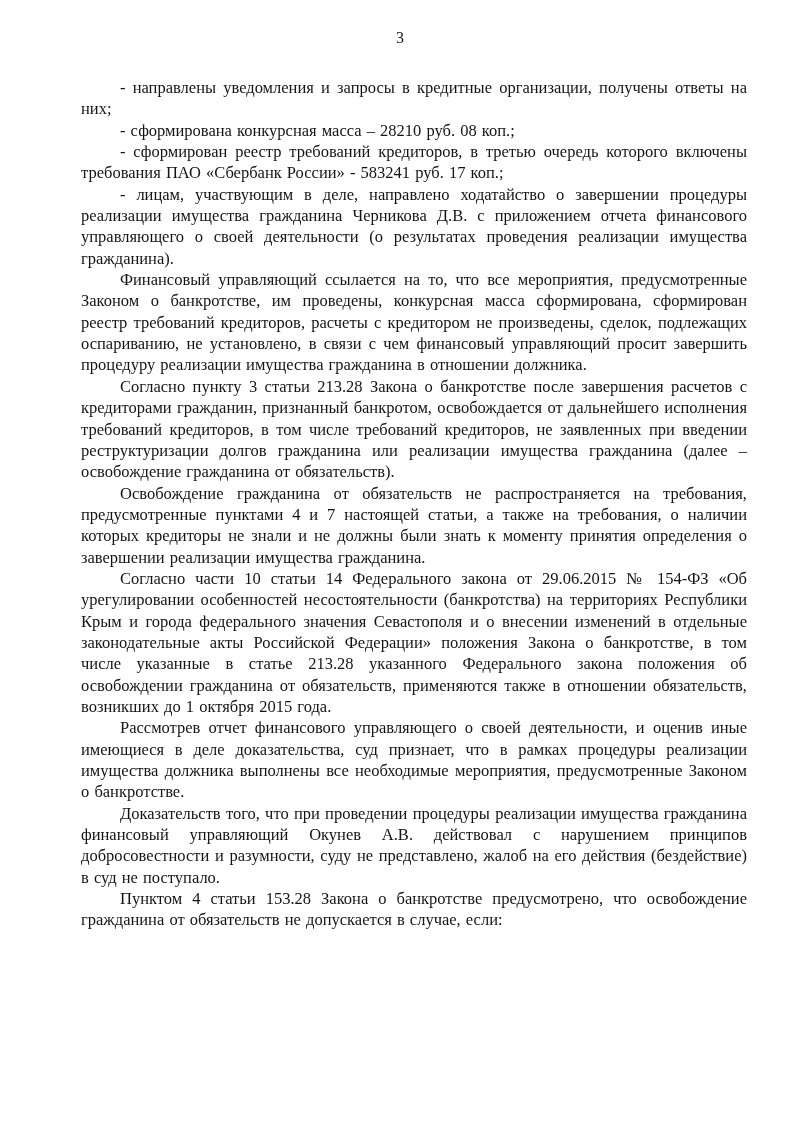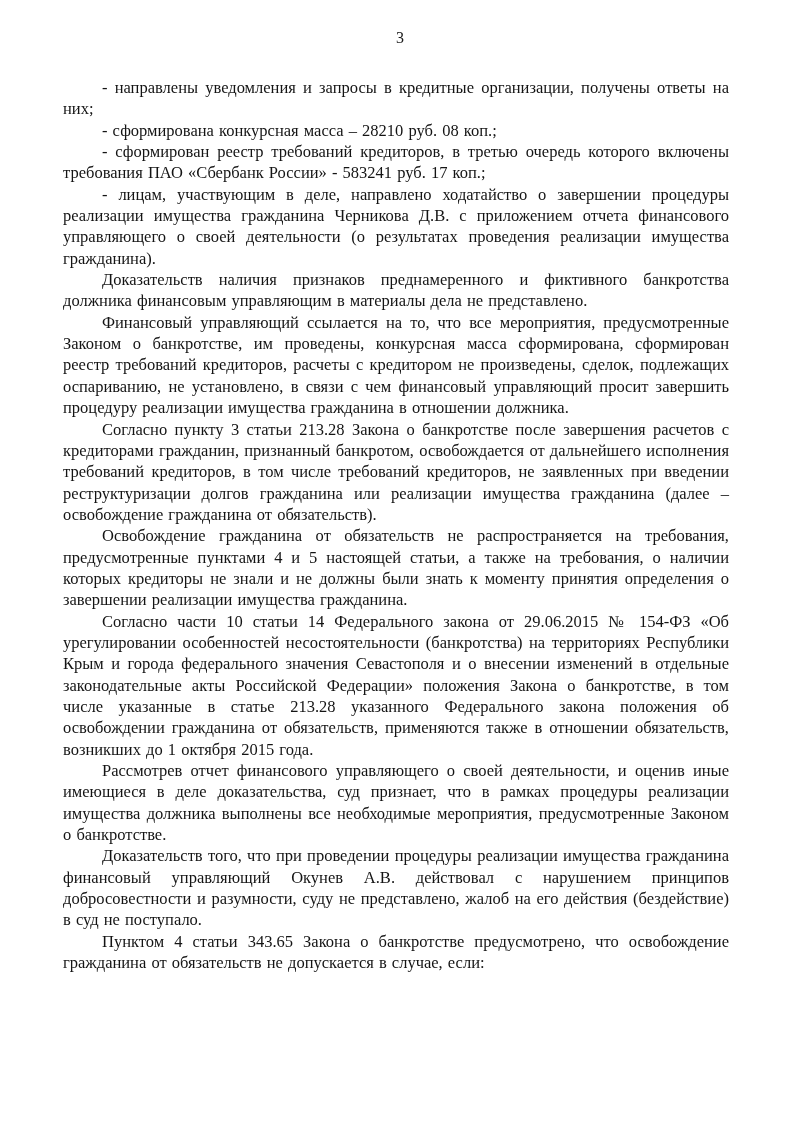--- a/index.html
+++ b/index.html
@@ -21,21 +21,21 @@
     top: 29px;
     left: 0;
     right: 0;
     text-align: center;
     font-size: 16px;
     color: #1a1a1a;
   }
   .doc-body {
     position: absolute;
     top: 77px;
-    left: 63px;
+    left: 81px;
     width: 666px;
     font-size: 16.5px;
     line-height: 21.35px;
     text-align: justify;
     color: #141414;
   }
   .doc-body p.para {
     margin: 0;
     padding: 0;
     text-indent: 39px;
@@ -48,22 +48,21 @@
 </head>
 <body>
 
 <div class="page">
   <div class="page-number">3</div>
   <div class="doc-body">
       <p class="para">- направлены уведомления и запросы в кредитные организации, получены ответы на них;</p>
       <p class="para">- сформирована конкурсная масса – 28210 руб. 08 коп.;</p>
       <p class="para">- сформирован реестр требований кредиторов, в третью очередь которого включены требования ПАО «Сбербанк России» - 583241 руб. 17 коп.;</p>
       <p class="para">- лицам, участвующим в деле, направлено ходатайство о завершении процедуры реализации имущества гражданина Черникова Д.В. с приложением отчета финансового управляющего о своей деятельности (о результатах проведения реализации имущества гражданина).</p>
-      <p class="para">Доказательств наличия признаков преднамеренного и фиктивного банкротства должника финансовым управляющим в материалы дела не представлено.</p>
       <p class="para">Финансовый управляющий ссылается на то, что все мероприятия, предусмотренные Законом о банкротстве, им проведены, конкурсная масса сформирована, сформирован реестр требований кредиторов, расчеты с кредитором не произведены, сделок, подлежащих оспариванию, не установлено, в связи с чем финансовый управляющий просит завершить процедуру реализации имущества гражданина в отношении должника.</p>
       <p class="para">Согласно пункту 3 статьи 213.28 Закона о банкротстве после завершения расчетов с кредиторами гражданин, признанный банкротом, освобождается от дальнейшего исполнения требований кредиторов, в том числе требований кредиторов, не заявленных при введении реструктуризации долгов гражданина или реализации имущества гражданина (далее – освобождение гражданина от обязательств).</p>
-      <p class="para">Освобождение гражданина от обязательств не распространяется на требования, предусмотренные пунктами 4 и 5 настоящей статьи, а также на требования, о наличии которых кредиторы не знали и не должны были знать к моменту принятия определения о завершении реализации имущества гражданина.</p>
+      <p class="para">Освобождение гражданина от обязательств не распространяется на требования, предусмотренные пунктами 4 и 7 настоящей статьи, а также на требования, о наличии которых кредиторы не знали и не должны были знать к моменту принятия определения о завершении реализации имущества гражданина.</p>
       <p class="para">Согласно части 10 статьи 14 Федерального закона от 29.06.2015 № 154-ФЗ «Об урегулировании особенностей несостоятельности (банкротства) на территориях Республики Крым и города федерального значения Севастополя и о внесении изменений в отдельные законодательные акты Российской Федерации» положения Закона о банкротстве, в том числе указанные в статье 213.28 указанного Федерального закона положения об освобождении гражданина от обязательств, применяются также в отношении обязательств, возникших до 1 октября 2015 года.</p>
       <p class="para">Рассмотрев отчет финансового управляющего о своей деятельности, и оценив иные имеющиеся в деле доказательства, суд признает, что в рамках процедуры реализации имущества должника выполнены все необходимые мероприятия, предусмотренные Законом о банкротстве.</p>
       <p class="para">Доказательств того, что при проведении процедуры реализации имущества гражданина финансовый управляющий Окунев А.В. действовал с нарушением принципов добросовестности и разумности, суду не представлено, жалоб на его действия (бездействие) в суд не поступало.</p>
-      <p class="para">Пунктом 4 статьи 343.65 Закона о банкротстве предусмотрено, что освобождение гражданина от обязательств не допускается в случае, если:</p>
+      <p class="para">Пунктом 4 статьи 153.28 Закона о банкротстве предусмотрено, что освобождение гражданина от обязательств не допускается в случае, если:</p>
     </div>
 </div>
 
 </body></html>

